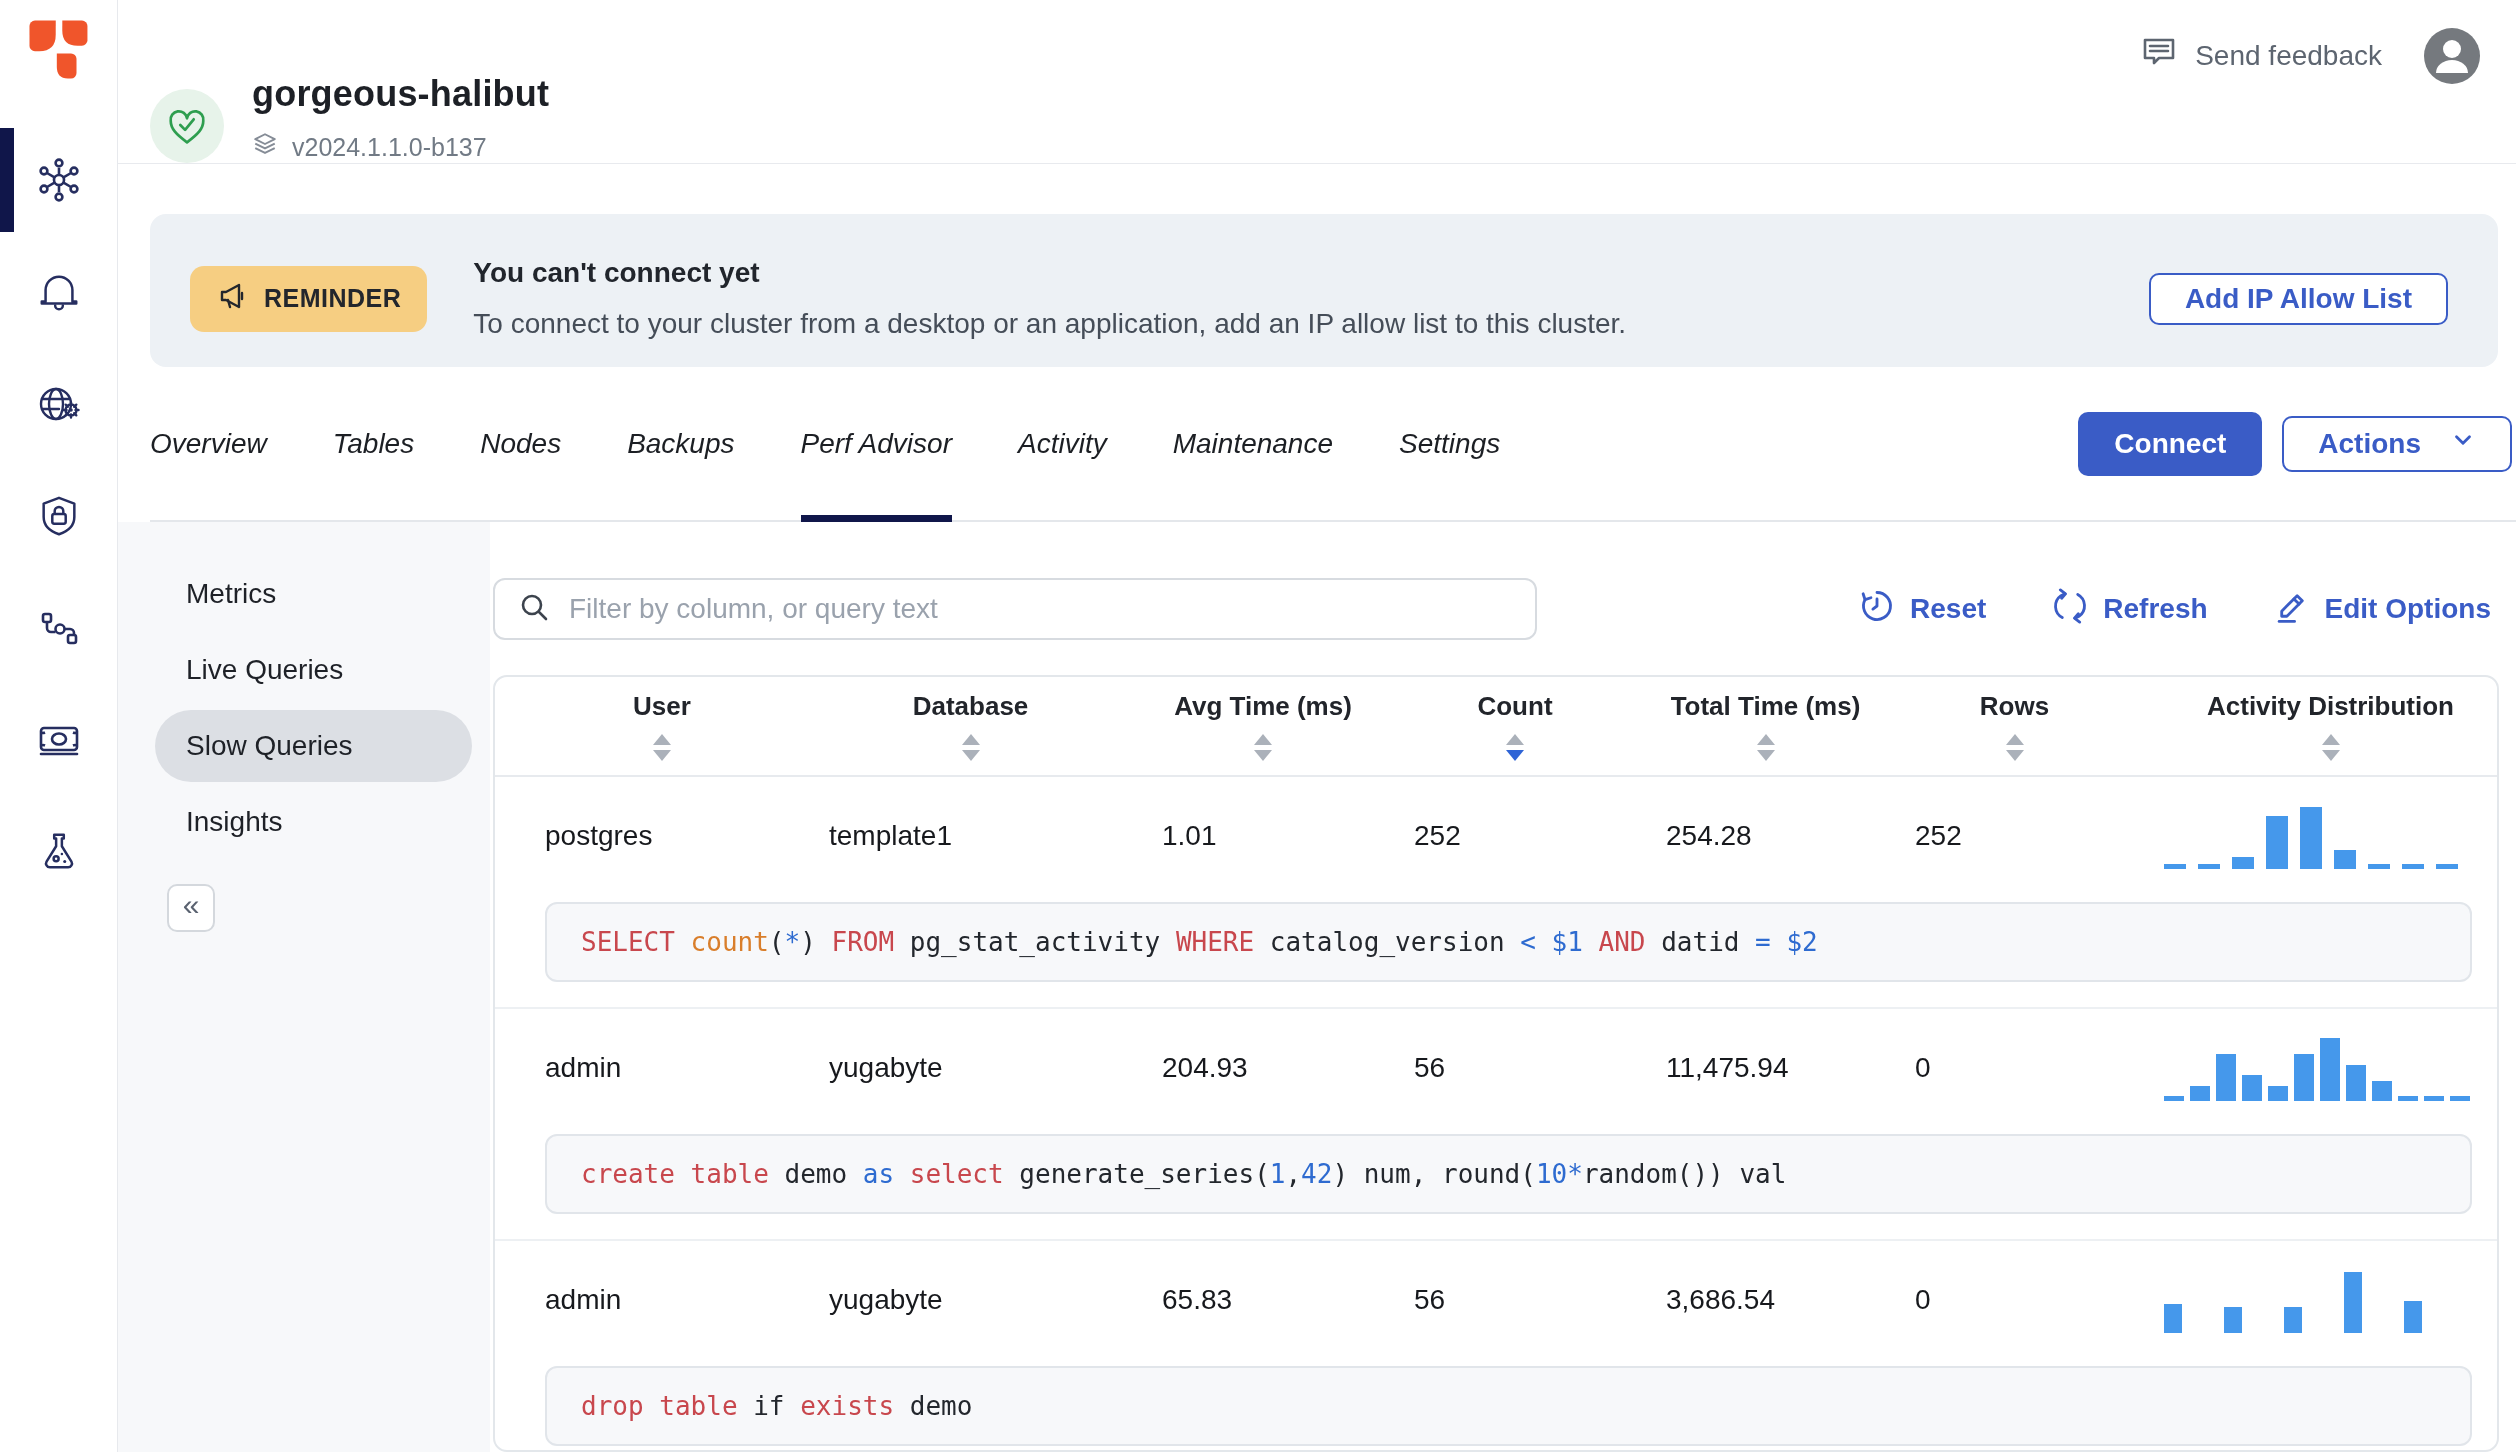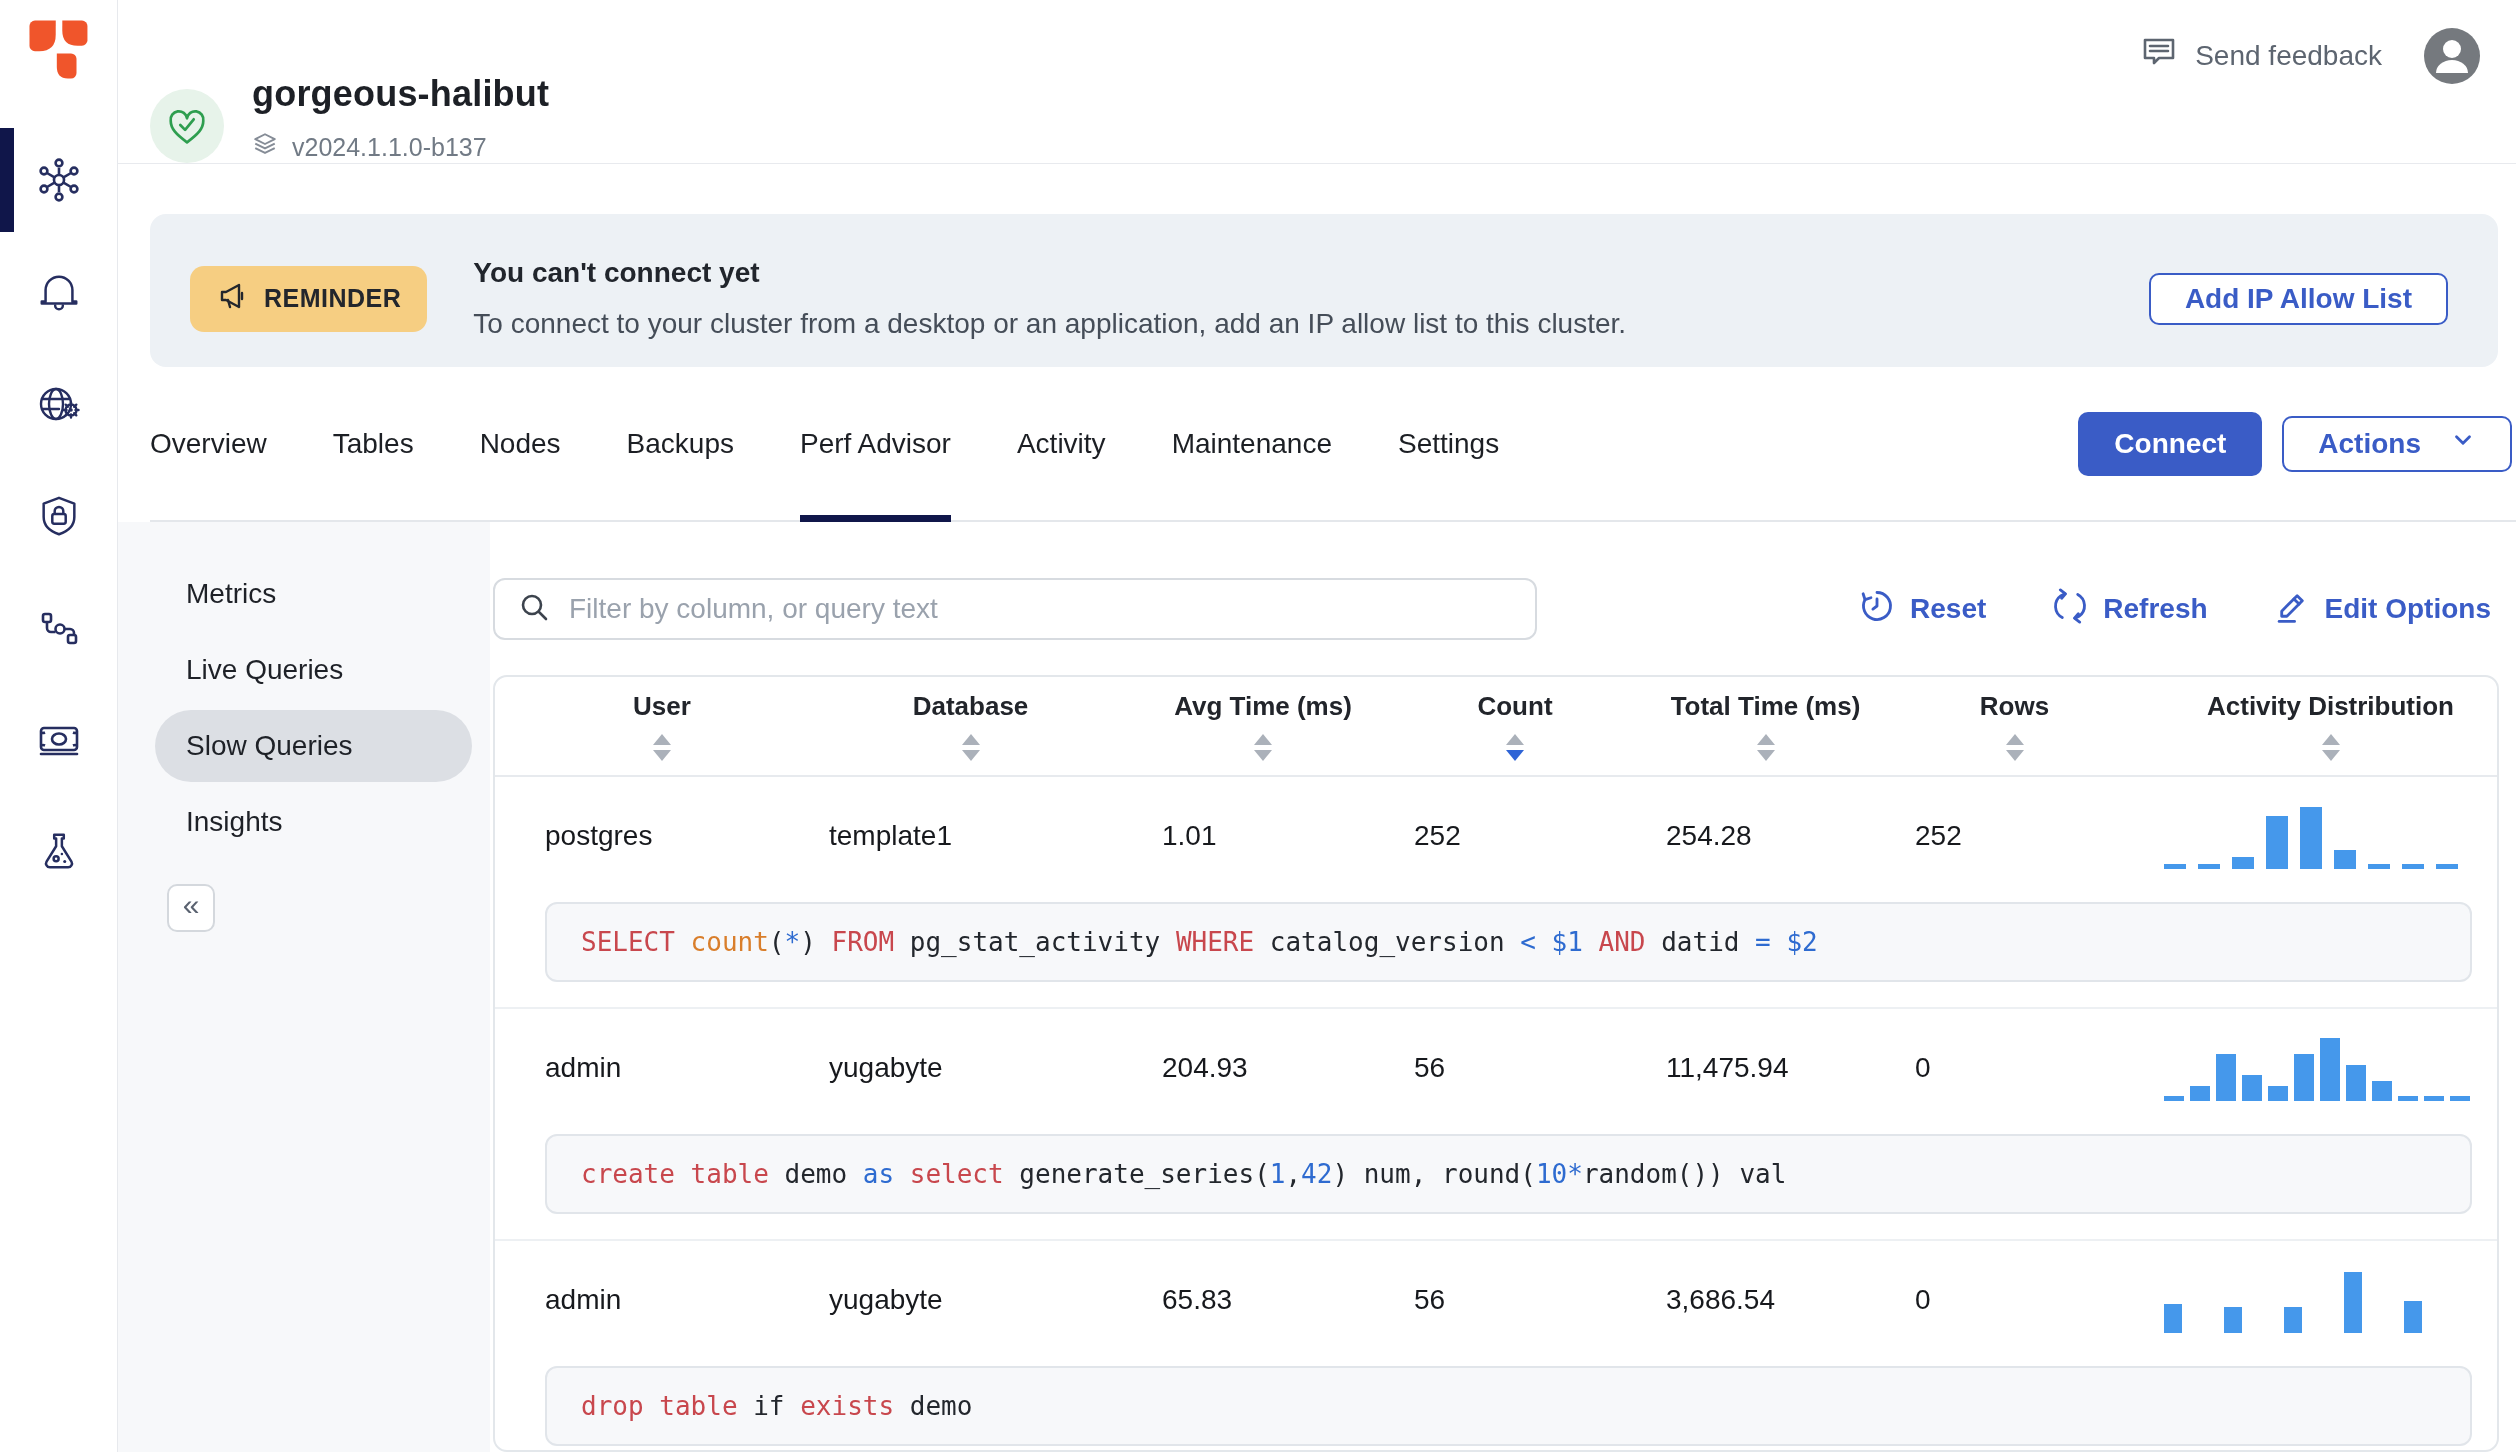--- a/index.html
+++ b/index.html
@@ -35,21 +35,21 @@
            font-size:25px; font-weight:600; color:#23262c; letter-spacing:.5px; flex:0 0 auto; }
   .banner-text { margin-left:46px; flex:1 1 auto; }
   .banner-title { font-size:28px; font-weight:700; color:#21252c; }
   .banner-sub { font-size:28px; color:#454d58; margin-top:19px; }
   .btn-outline { background:#fff; border:2px solid #3a5cc6; color:#3a5cc6; font-weight:700; font-size:28px;
                  border-radius:10px; height:52px; padding:0 34px; display:flex; align-items:center; gap:16px; cursor:pointer;
                  font-family:"Liberation Sans", sans-serif; flex:0 0 auto; }
 
   
   .tabbar { margin-left:32px; height:155px; border-bottom:2px solid #e4e7eb; display:flex; align-items:center; justify-content:space-between; padding-right:4px; }
-  .tabs { display:flex; align-items:center; height:100%; }
+  .tabs { display:flex; align-items:center; height:100%;font-style:italic; }
   .tab { font-size:28px; color:#1c1f24; margin-right:66px; height:100%; display:flex; align-items:center; position:relative; cursor:pointer; white-space:nowrap; }
   .tab.active { font-weight:500; }
   .tab.active::after { content:""; position:absolute; left:0; right:0; bottom:-2px; height:7px; background:#10164a; }
   .tab-actions { display:flex; align-items:center; gap:20px; }
   .btn-solid { background:#3a5cc6; color:#fff; border:none; font-weight:700; font-size:28px; border-radius:10px;
                height:64px; padding:0 36px; cursor:pointer; font-family:"Liberation Sans", sans-serif; }
 
   
   .content { flex:1; display:flex; min-height:0; }
   .subnav { width:372px; flex:0 0 372px; background:#f7f8fa; padding-top:36px; }

